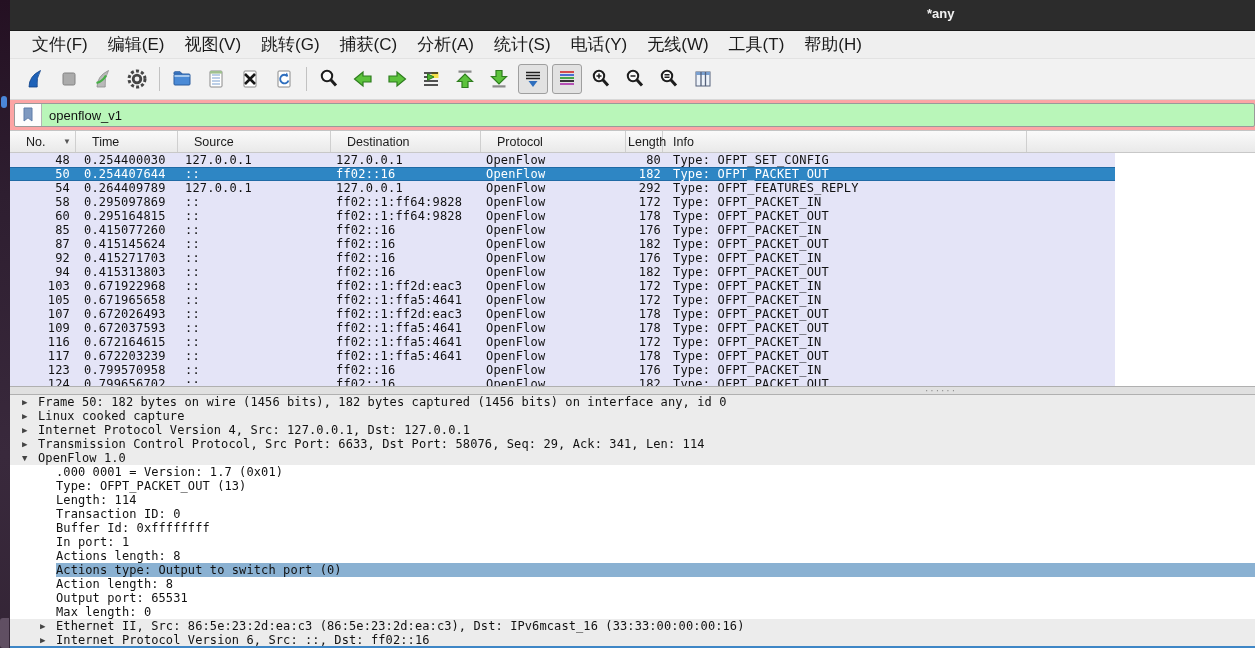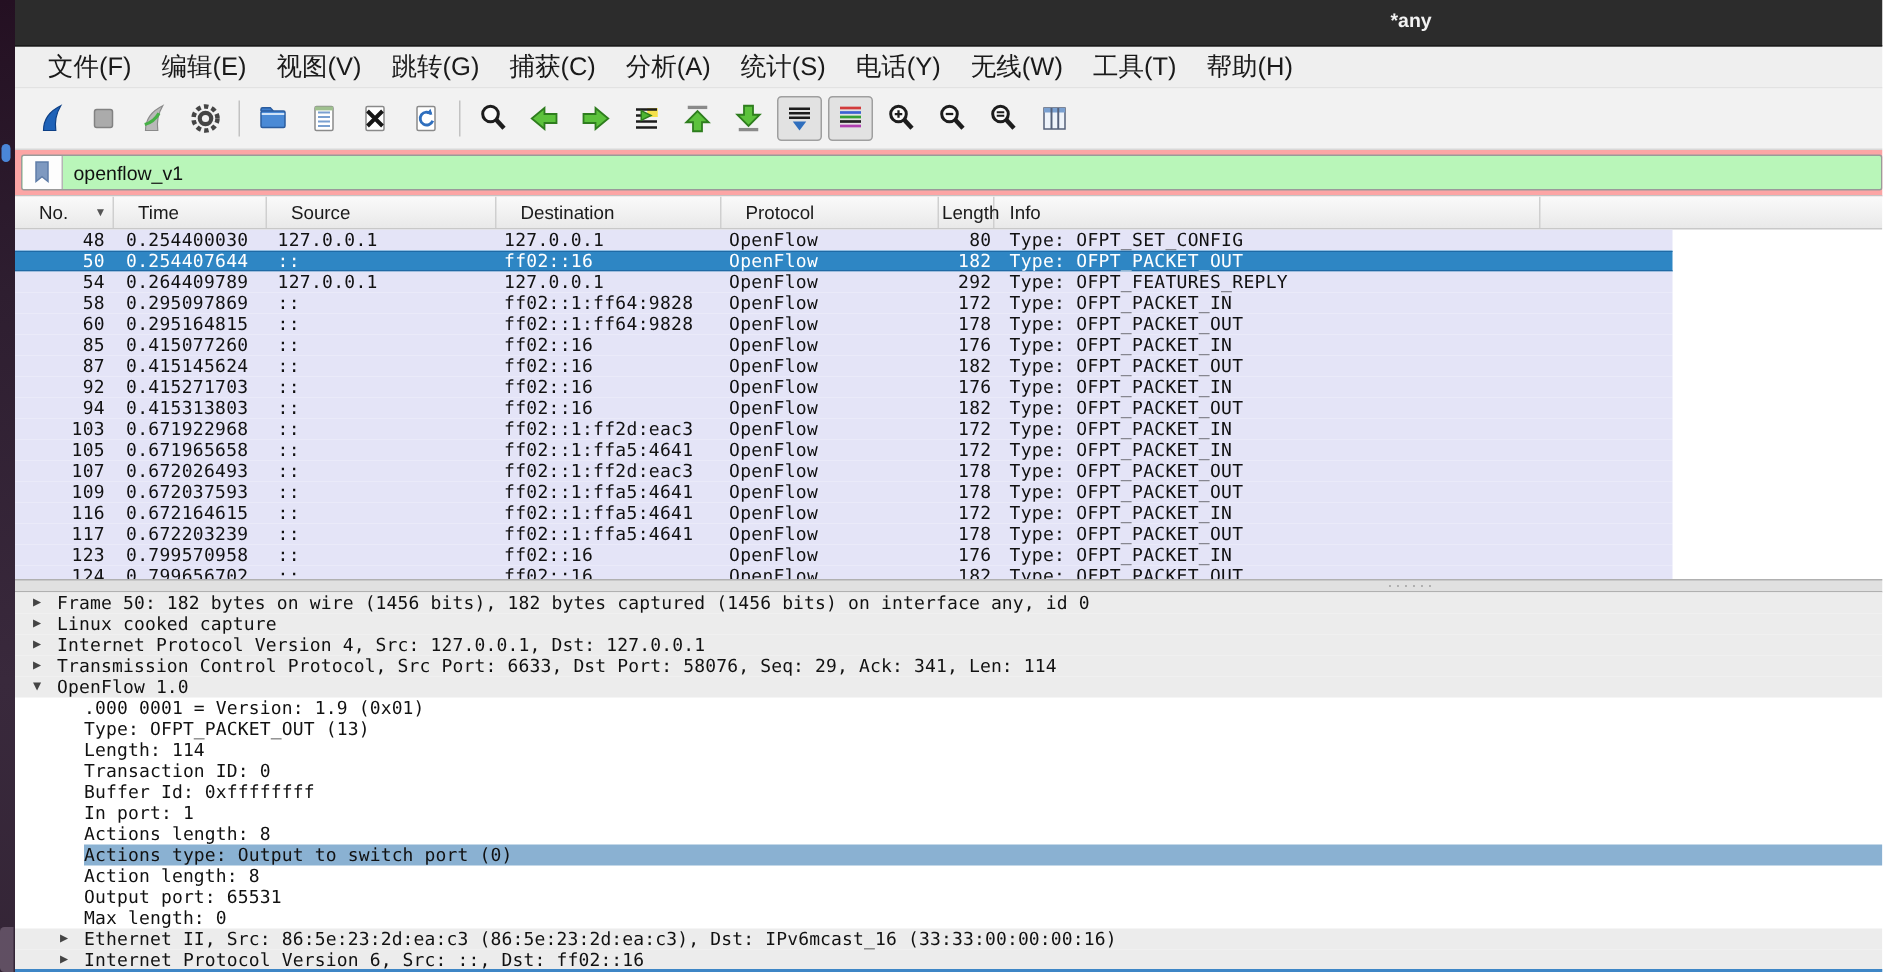--- a/index.html
+++ b/index.html
@@ -467,21 +467,21 @@
           <span class="dtext">Transmission Control Protocol, Src Port: 6633, Dst Port: 58076, Seq: 29, Ack: 341, Len: 114</span>
         </div>
 
         <div class="drow bg-gray arrow-down indent-0">
           <span class="twisty"></span>
           <span class="dtext">OpenFlow 1.0</span>
         </div>
 
         <div class="drow bg-white indent-1">
           <span class="twisty"></span>
-          <span class="dtext">.000 0001 = Version: 1.9 (0x01)</span>
+          <span class="dtext">.000 0001 = Version: 1.7 (0x01)</span>
         </div>
 
         <div class="drow bg-white indent-1">
           <span class="twisty"></span>
           <span class="dtext">Type: OFPT_PACKET_OUT (13)</span>
         </div>
 
         <div class="drow bg-white indent-1">
           <span class="twisty"></span>
           <span class="dtext">Length: 114</span>

